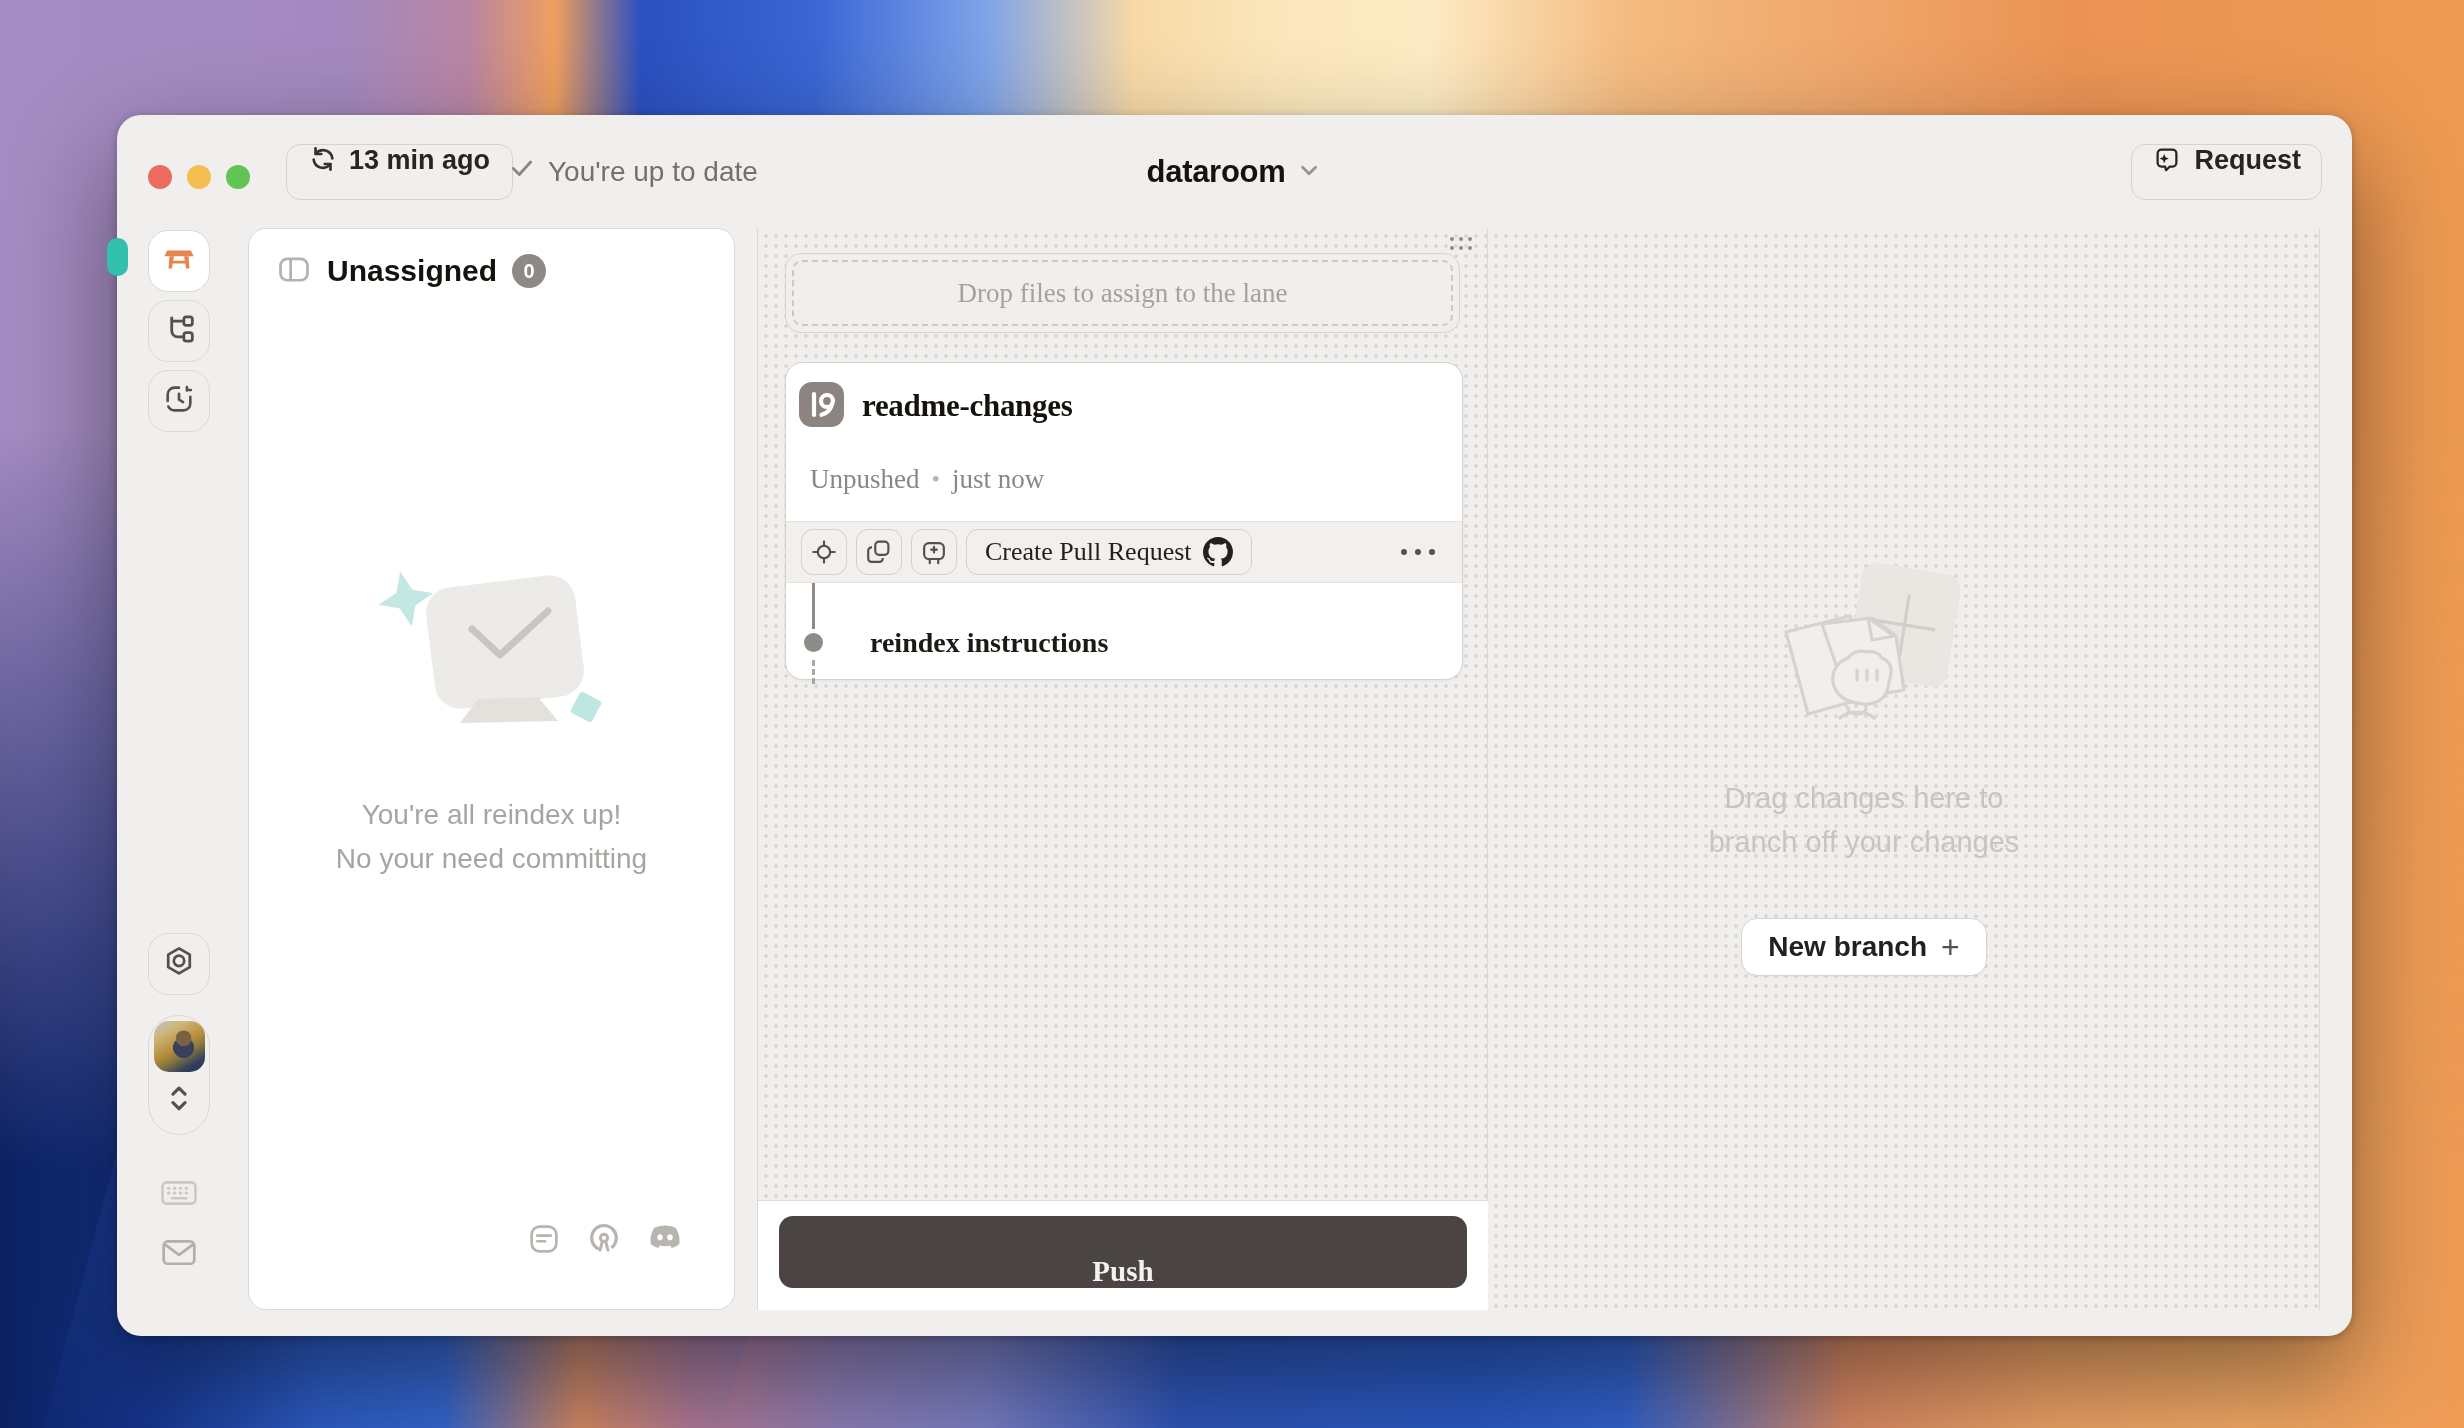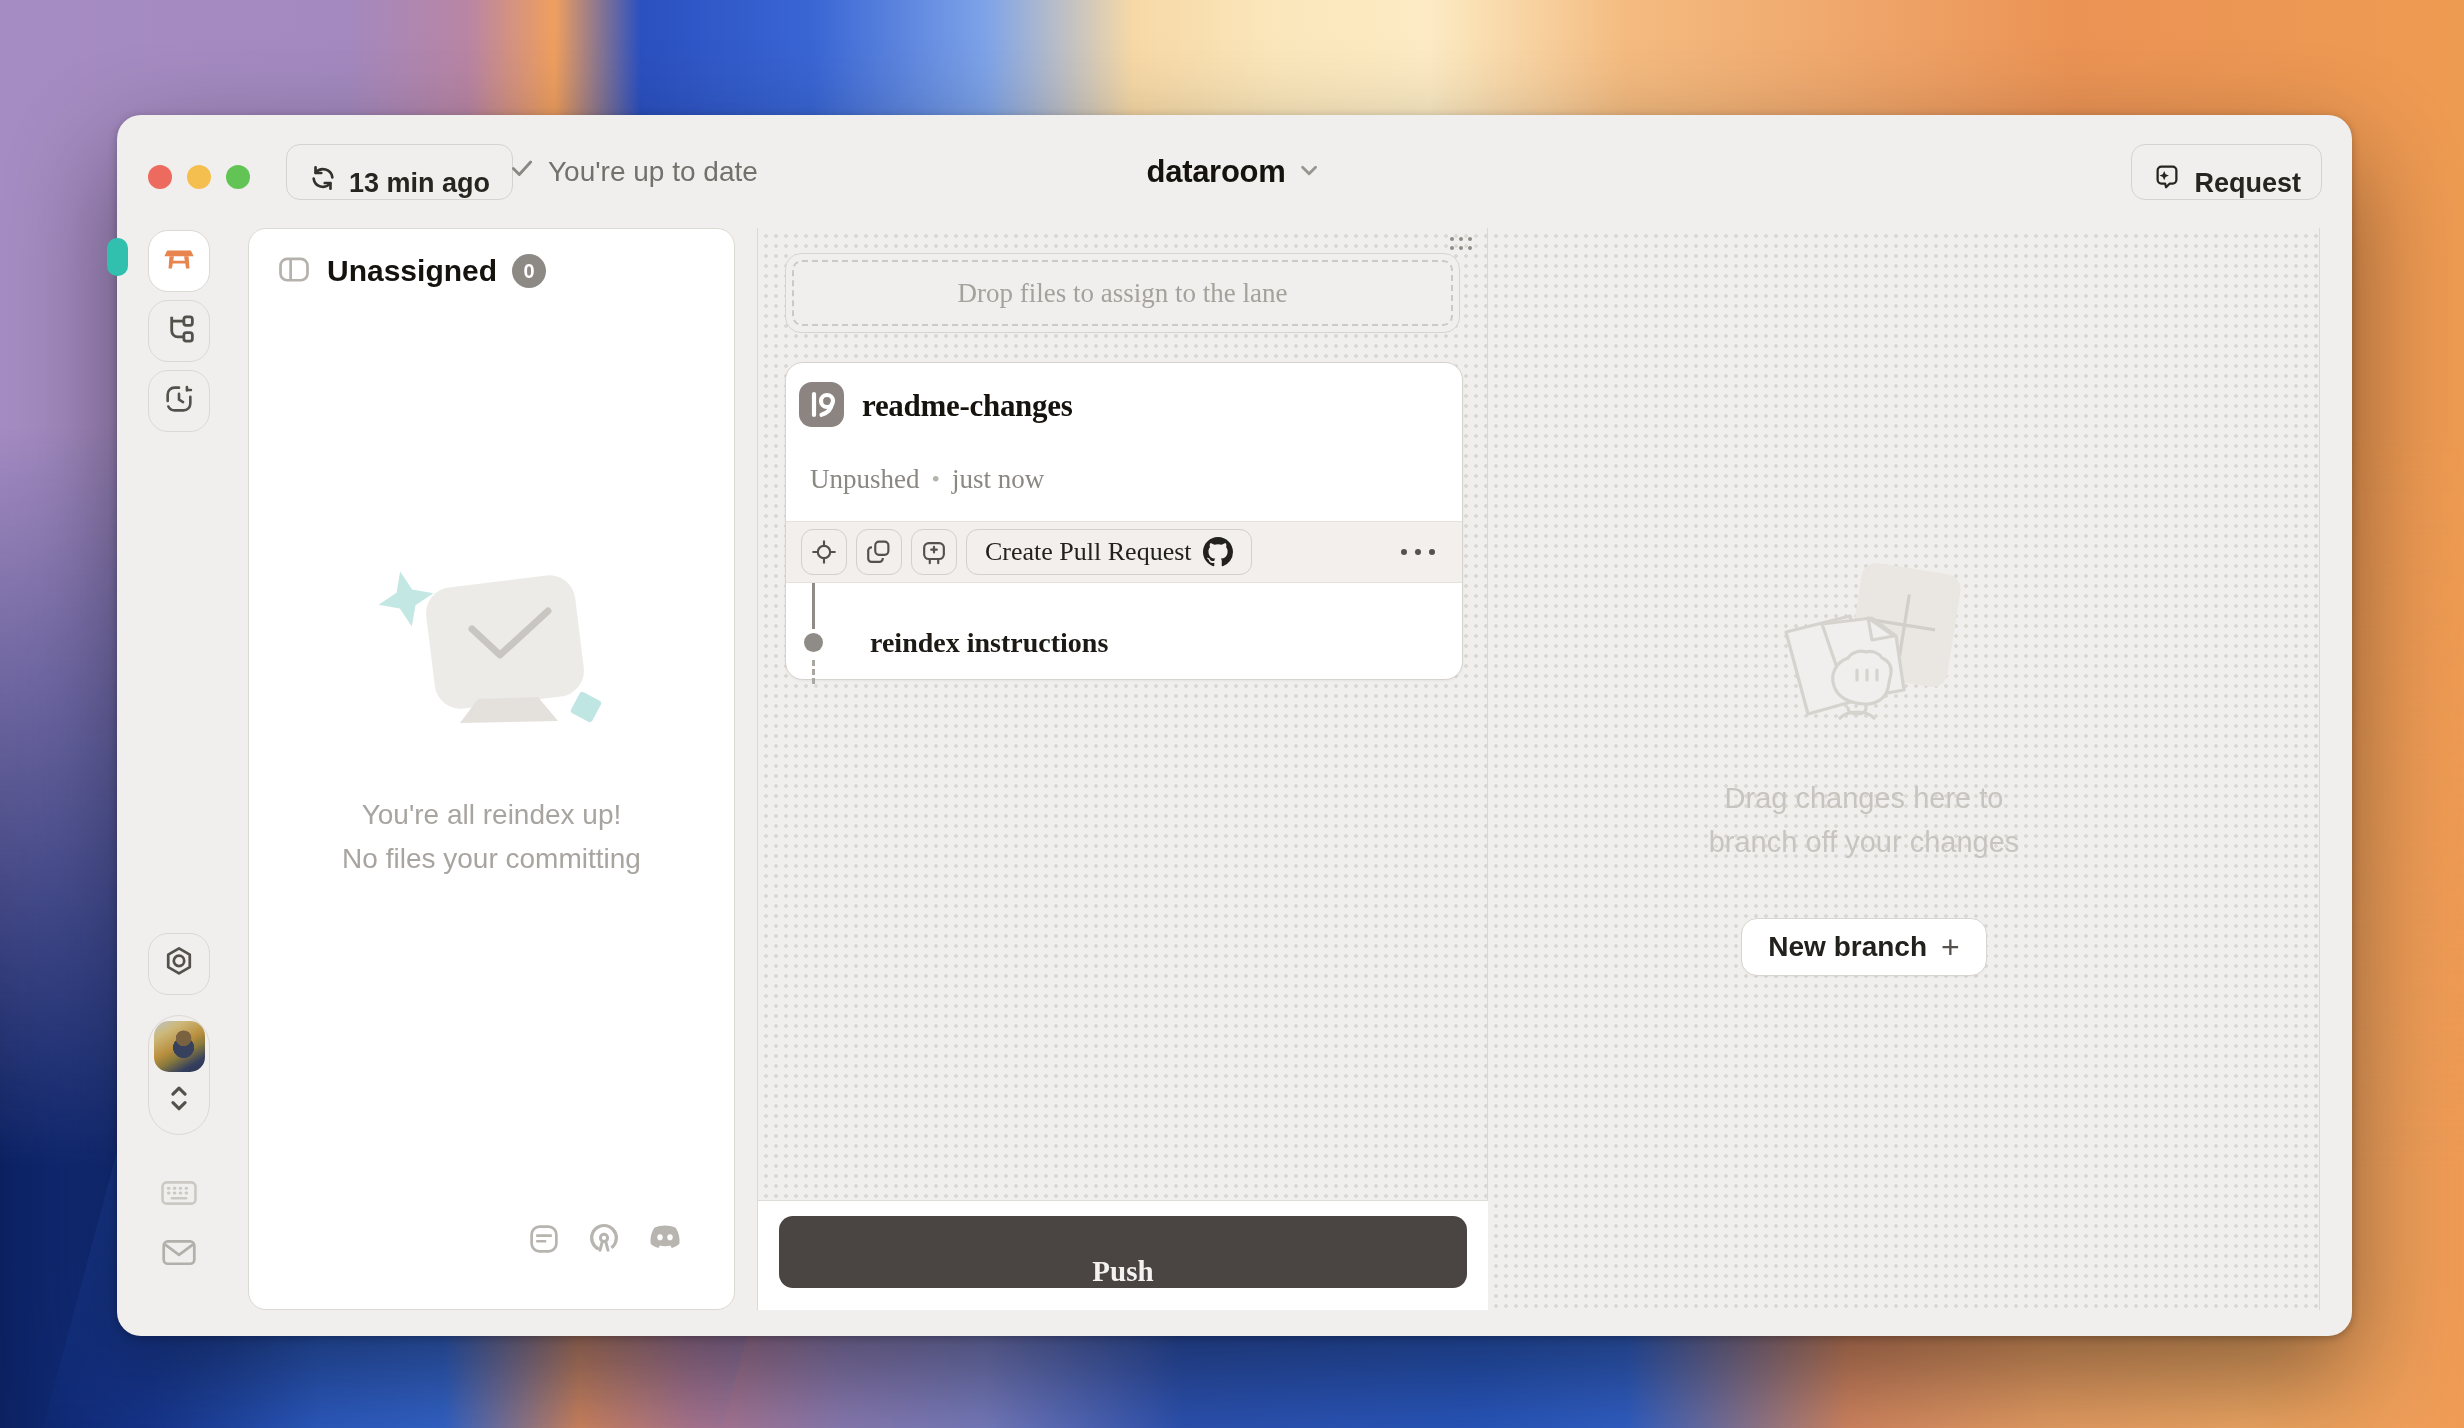--- a/index.html
+++ b/index.html
@@ -28,21 +28,21 @@
   }
   .teal-tab { position:absolute; left:-10px; top:123px; width:21px; height:38px;
     border-radius:10px; background:#30c0ad; }
 
   
   .titlebar { position:absolute; left:0; top:0; right:0; height:113px; }
   .lights { position:absolute; left:31px; top:50px; display:flex; gap:15px; }
   .light { width:24px; height:24px; border-radius:50%; }
   .light.red{background:#ed6a5e;} .light.yellow{background:#f5bf4f;} .light.green{background:#61c454;}
 
-  .btn { display:flex; align-items:flex-end; justify-content:center;
+  .btn { display:flex; align-items:flex-start; justify-content:center;
     border:1.5px solid #d6d2ce; border-radius:14px; background:transparent;
     color:#27251f; font-weight:600; cursor:default; }
   .sync-btn { position:absolute; left:169px; top:29px; height:56px; padding:0 22px; gap:12px; font-size:27px; }
   .status { position:absolute; left:392px; top:0; height:113px; display:flex; align-items:center; gap:13px;
     color:#74716d; font-size:28px; }
   .proj { position:absolute; left:50%; top:0; transform:translateX(-50%); height:113px;
     display:flex; align-items:center; gap:11px; }
   .proj .name { font-size:31px; font-weight:700; color:#16130f; letter-spacing:-.3px; }
   .actions-btn { position:absolute; right:30px; top:29px; height:56px; padding:0 20px; gap:12px; font-size:27px; }
 
@@ -268,21 +268,21 @@
         <div class="un-empty">
           <svg width="300" height="200" viewBox="0 0 300 200">
             <path d="M64 12 L72 32 L92 40 L72 48 L64 68 L56 48 L36 40 L56 32 Z" fill="#c3e8e4" transform="rotate(-12 64 40)"></path>
             <rect x="88" y="22" width="150" height="122" rx="26" fill="#ecebe8" transform="rotate(-7 163 83)"></rect>
             <path d="M130 70 l28 26 48 -44" fill="none" stroke="#c9c6c2" stroke-width="7" stroke-linecap="round" stroke-linejoin="round"></path>
             <path d="M136 140 L196 138 L216 162 L118 164 Z" fill="#e4e1dd"></path>
             <rect x="232" y="136" width="24" height="24" rx="3" fill="#bfe6e2" transform="rotate(28 244 148)"></rect>
           </svg>
           <div class="txt">
             <div>You're all reindex up!</div>
-            <div>No files your committing</div>
+            <div>No your need committing</div>
           </div>
         </div>
 
         <div class="un-foot">
           <span>
             <svg width="36" height="36" viewBox="0 0 32 32" fill="none" stroke="#b8b4af" stroke-width="2.4" stroke-linecap="round">
               <rect x="5" y="5" width="22" height="22" rx="7"></rect>
               <path d="M10 13h12M10 18h7"></path>
             </svg>
           </span>

